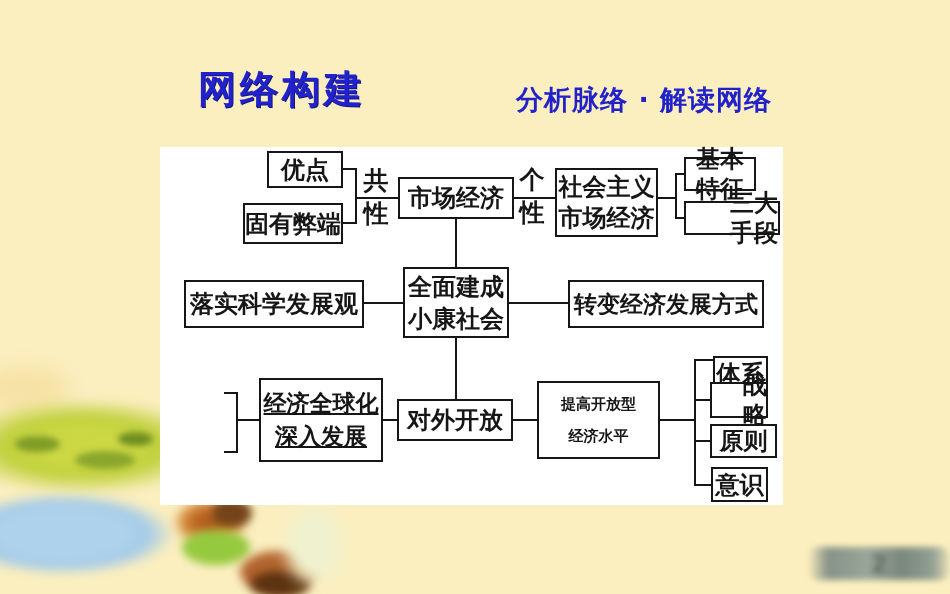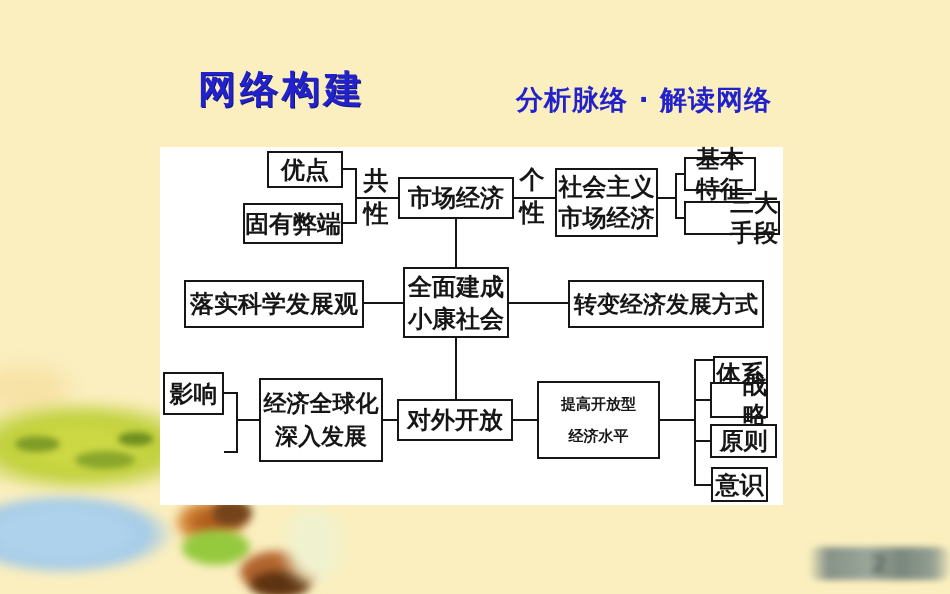--- a/index.html
+++ b/index.html
@@ -44,21 +44,21 @@
   #n-guyou     {left:83px; top:56px; width:100px;height:41px;}
   #n-shichang  {left:238px;top:30px; width:116px;height:42px;}
   #n-shzy      {left:395px;top:21px; width:103px;height:69px;line-height:31px;}
   #n-jiben     {left:524px;top:10px; width:72px; height:34px;}
   #n-sanda     {left:524px;top:54px; width:96px; height:34px;padding-left:44px;}
   #n-luoshi    {left:24px; top:133px;width:180px;height:48px;}
   #n-quanmian  {left:243px;top:120px;width:106px;height:71px;line-height:32px;}
   #n-zhuanbian {left:408px;top:133px;width:196px;height:48px;font-size:23px;}
   #n-yingxiang {left:3px;  top:225px;width:61px; height:43px;}
   #n-shizhi    {left:3px;  top:284px;width:61px; height:43px;}
-  #n-jingji    {left:99px; top:231px;width:124px;height:84px;font-size:23px;line-height:33px;}
+  #n-jingji    {left:99px; top:231px;width:124px;height:84px;font-size:23px;line-height:33px;text-decoration:underline;}
   #n-duiwai    {left:237px;top:252px;width:116px;height:42px;}
   #n-tigao     {left:377px;top:234px;width:123px;height:78px;font-size:15px;line-height:32px;}
   #n-tixi      {left:553px;top:195px;width:55px;height:35px;margin-top:14px;}
   #n-zhanlue   {left:550px;top:235px;width:58px;height:36px;padding-left:32px;}
   #n-yuanze    {left:550px;top:277px;width:67px;height:34px;font-family:Liberation Serif, serif;}
   #n-yishi     {left:551px;top:320px;width:57px;height:35px;text-align:right;}
   #lbl-gongxing{left:201px;top:17px;width:30px;}
   #lbl-gexing  {left:357px;top:16px;width:30px;}
   
   #l-h1 {top:21px; left:183px;width:14px;}
@@ -143,21 +143,20 @@
     <div class="node" id="n-guyou">固有弊端</div>
     <div class="node" id="n-shichang">市场经济</div>
     <div class="node" id="n-shzy">社会主义
 市场经济</div>
     <div class="node" id="n-jiben">基本特征</div>
     <div class="node" id="n-sanda">三大手段</div>
     <div class="node" id="n-luoshi">落实科学发展观</div>
     <div class="node" id="n-quanmian">全面建成
 小康社会</div>
     <div class="node" id="n-zhuanbian">转变经济发展方式</div>
-    <div class="node" id="n-yingxiang">影响</div>
     <div class="node" id="n-jingji">经济全球化
 深入发展</div>
     <div class="node" id="n-duiwai">对外开放</div>
     <div class="node" id="n-tigao">提高开放型
 经济水平</div>
     <div class="node" id="n-tixi">体系</div>
     <div class="node" id="n-zhanlue">战略</div>
     <div class="node" id="n-yuanze">原则</div>
     <div class="node" id="n-yishi">意识</div>
 

